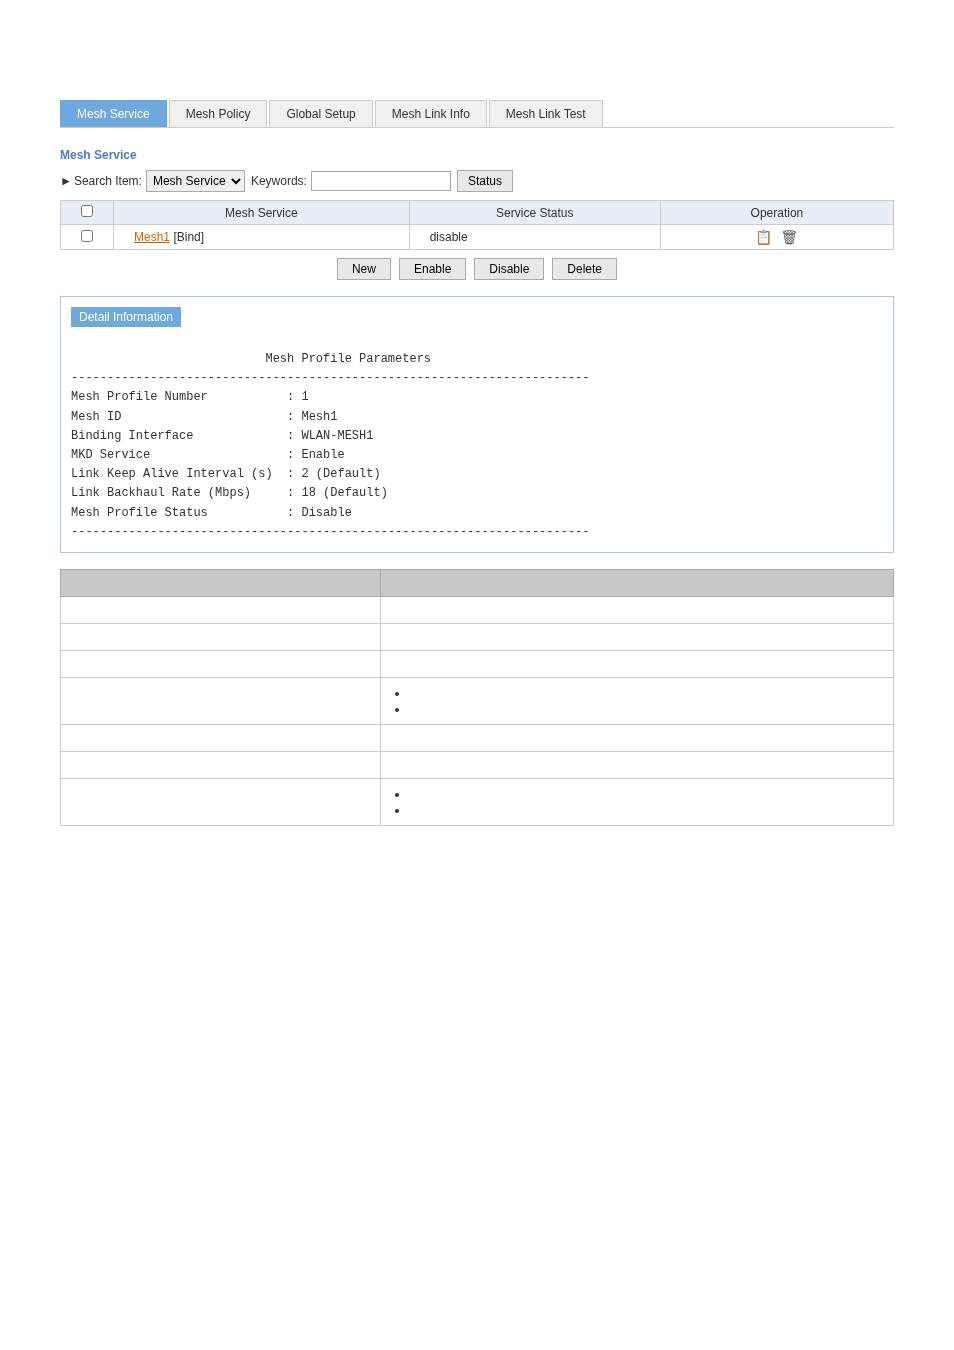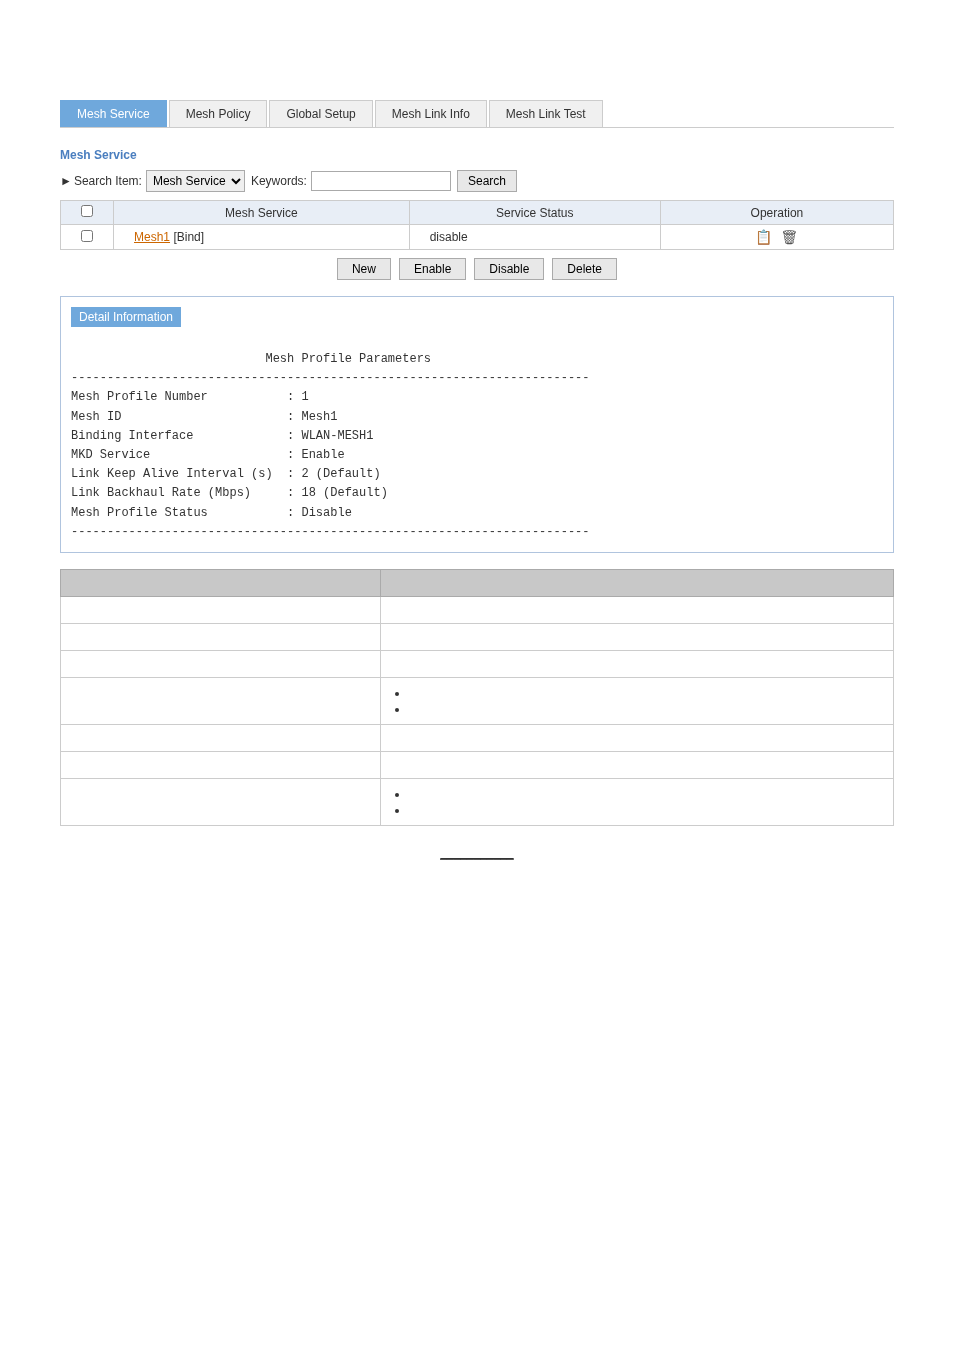--- a/index.html
+++ b/index.html
@@ -210,21 +210,21 @@
   <div class="section-title">Mesh Service</div>
 
   <div class="search-row">
     <span class="arrow-prefix">►</span>
     <label>Search Item:</label>
     <select>
       <option>Mesh Service</option>
     </select>
     <label>Keywords:</label>
     <input type="text" value="" style="">
-    <button class="btn-search">Search</button>
+    <button class="btn-search">Status</button>
   </div>
 
   <table class="main-table">
     <thead>
       <tr>
         <th style="width:30px;"><input type="checkbox" style=""></th>
         <th>Mesh Service</th>
         <th>Service Status</th>
         <th>Operation</th>
       </tr>
@@ -308,17 +308,14 @@
         <td>
           <ul>
             <li>&nbsp;</li>
             <li>&nbsp;</li>
           </ul>
         </td>
       </tr>
     </tbody>
   </table>
 
-  <div class="bottom-link">
-    <a href="#">___________</a>
-  </div>
 
 </div>
 
 </body></html>

